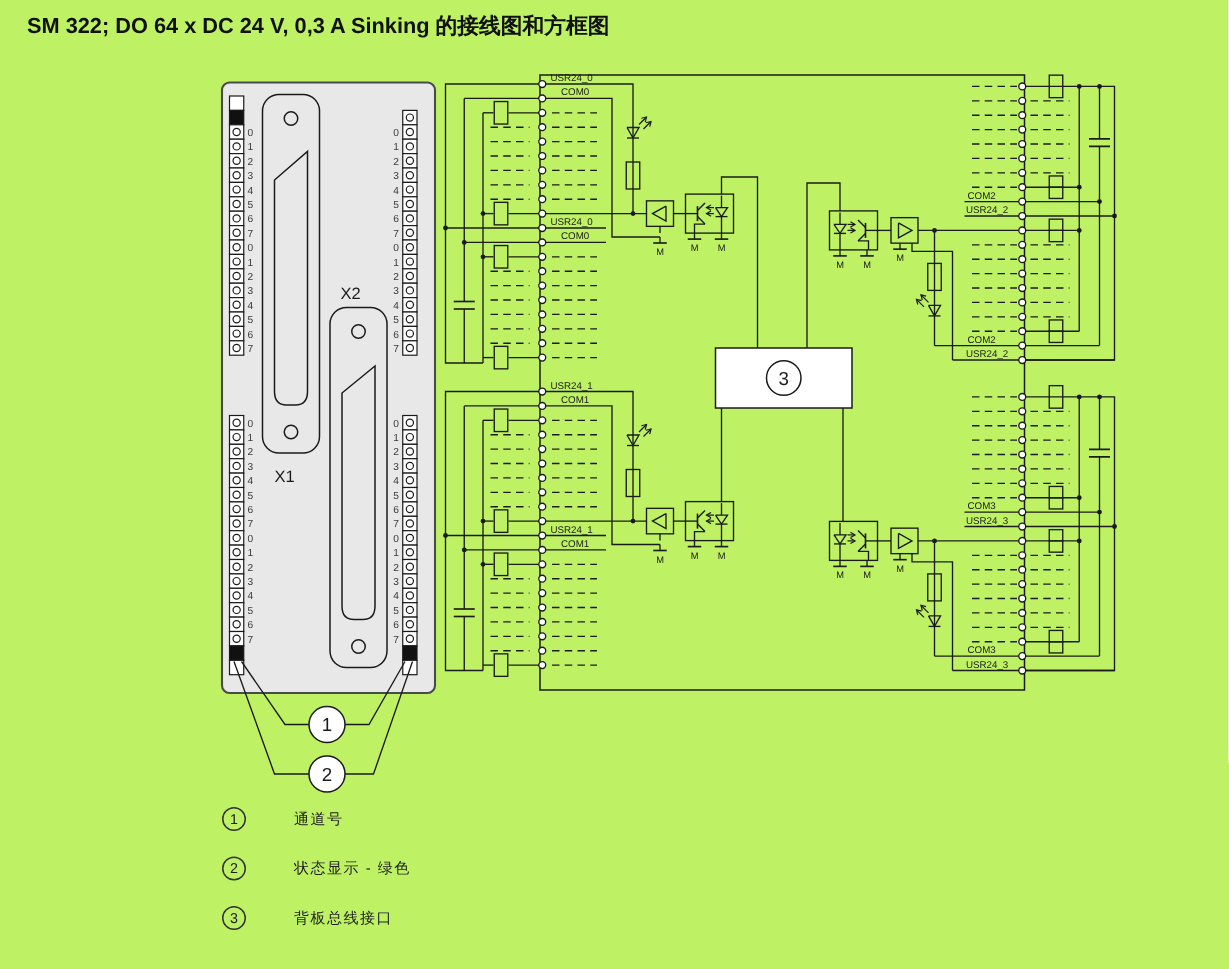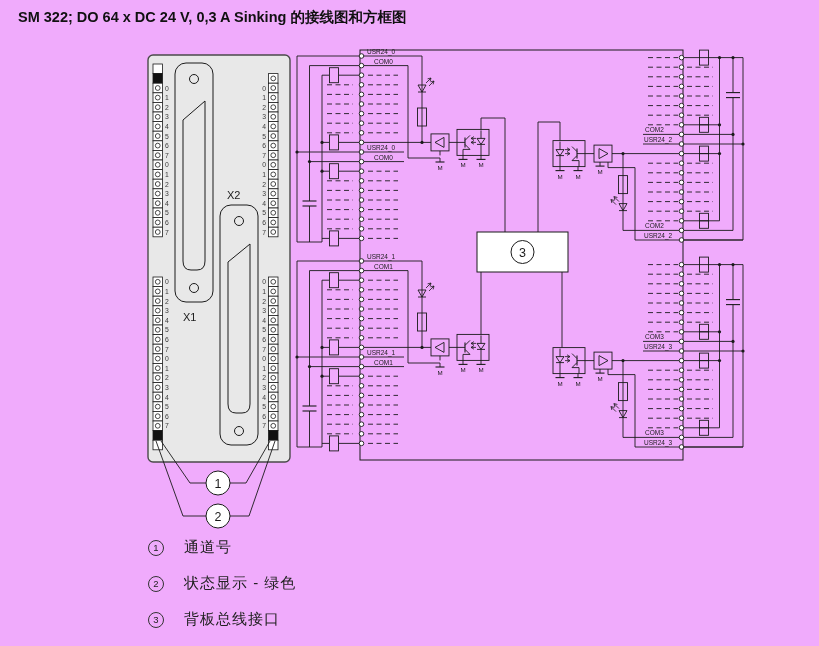--- a/index.html
+++ b/index.html
@@ -1,24 +1,24 @@
 <!DOCTYPE html>
 <html><head>
 <meta charset="utf-8">
 <style>
   html,body{margin:0;padding:0;background:#ffffff;}
-  #page{position:relative;width:819px;height:646px;background:#f0abfc;overflow:hidden;
+  #page{position:relative;width:819px;height:646px;background:#bef264;overflow:hidden;
         font-family:"Liberation Sans", sans-serif;}
   #title{position:absolute;left:18px;top:8px;font-size:14.5px;font-weight:700;color:#111;}
   #legend{position:absolute;left:148px;top:538px;}
   .lg-row{display:flex;align-items:center;margin-bottom:17px;}
   .lg-num{display:inline-flex;align-items:center;justify-content:center;
           width:14px;height:14px;border:1.2px solid #333;border-radius:50%;
           font-size:9.5px;color:#222;flex:0 0 auto;}
-  .lg-text{margin-left:20px;font-size:15px;color:#222;letter-spacing:1px;}
+  .lg-text{margin-left:32px;font-size:10px;color:#222;letter-spacing:1px;}
   svg text{font-family:"Liberation Sans", sans-serif;}
 </style>
 </head>
 <body>
 
 <div id="page">
   <div id="title">SM 322; DO 64 x DC 24 V, 0,3 A Sinking 的接线图和方框图</div>
   <svg id="diag" width="819" height="646" viewBox="0 0 819 646" style="position:absolute;left:0;top:0;">
       <g>
         <rect x="148" y="55" width="142" height="407" rx="5" fill="#e8e8e8" stroke="#4a4a4a" stroke-width="1.4"></rect>

